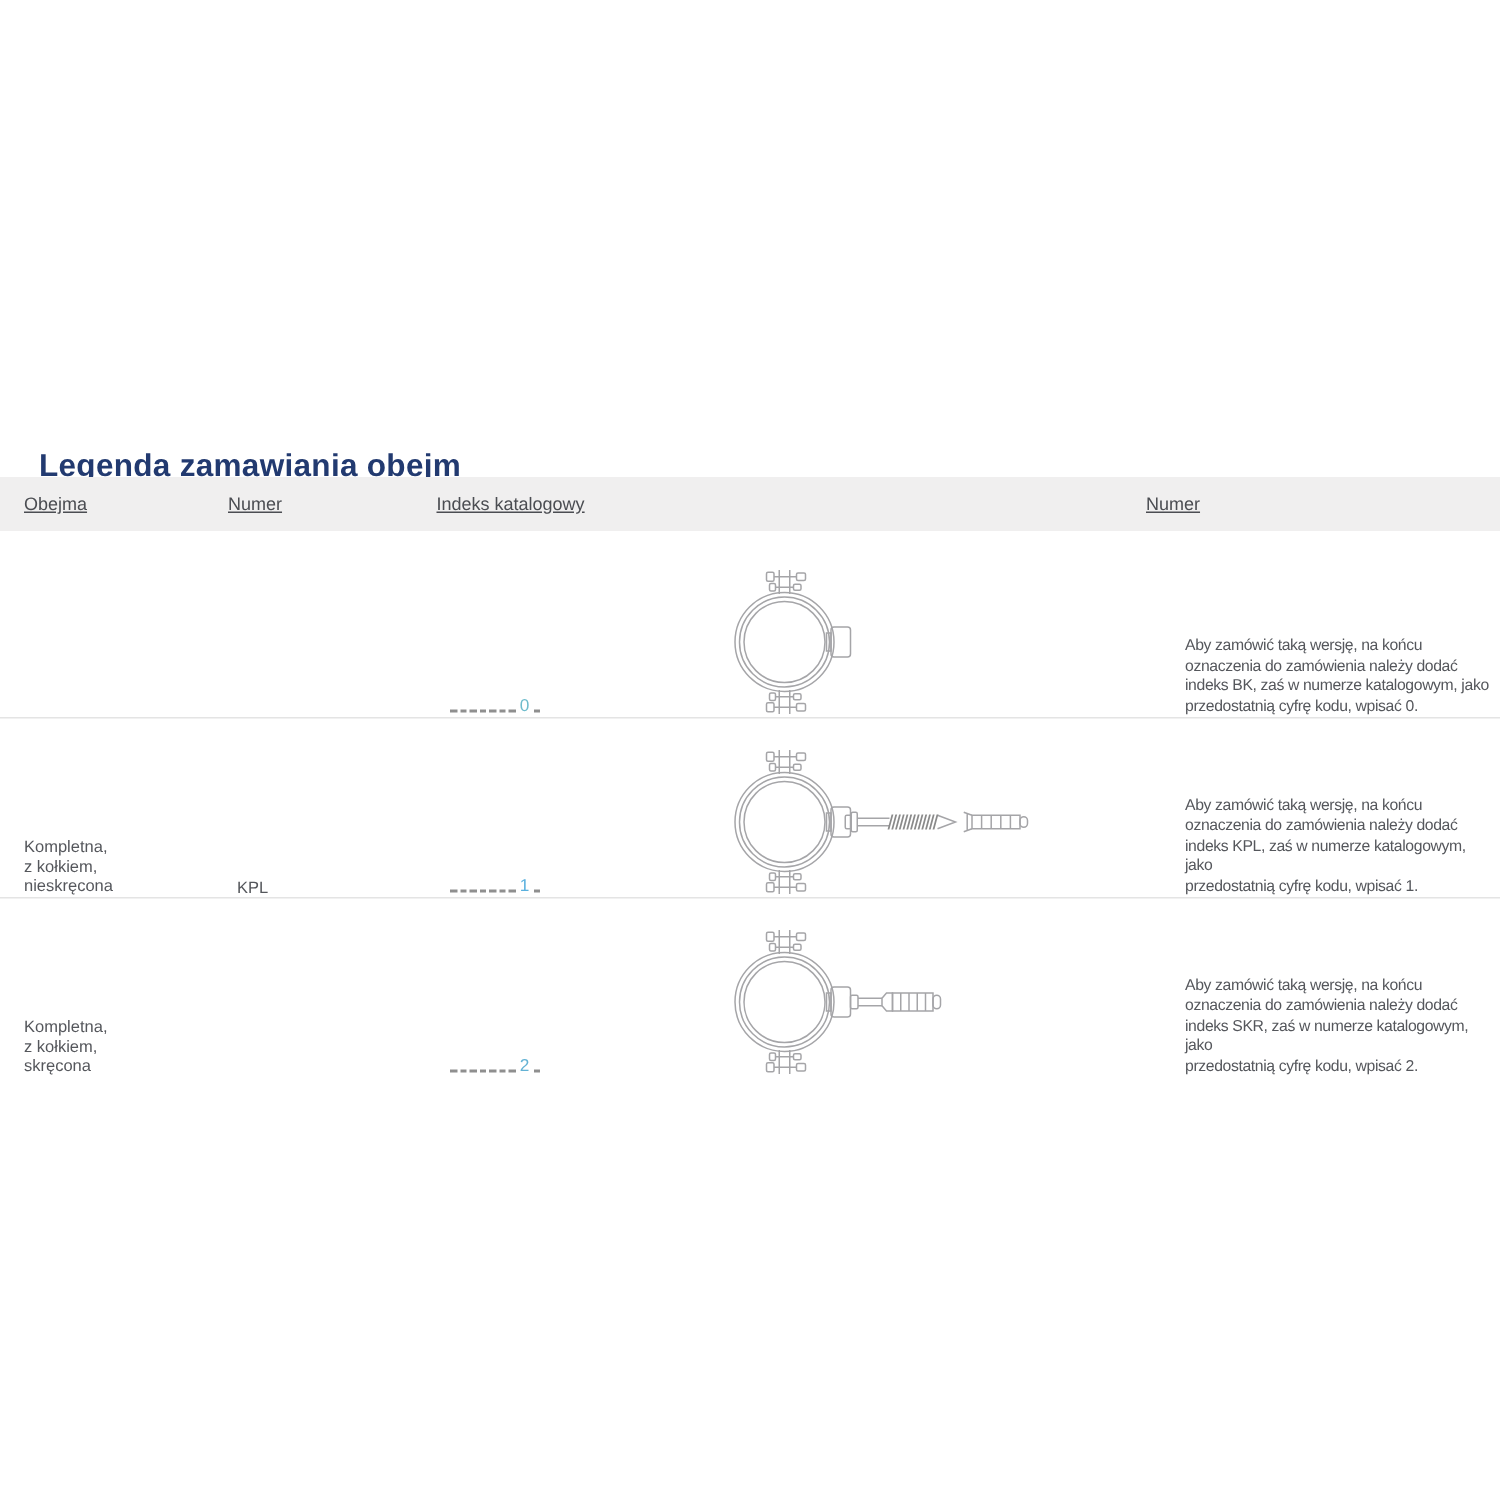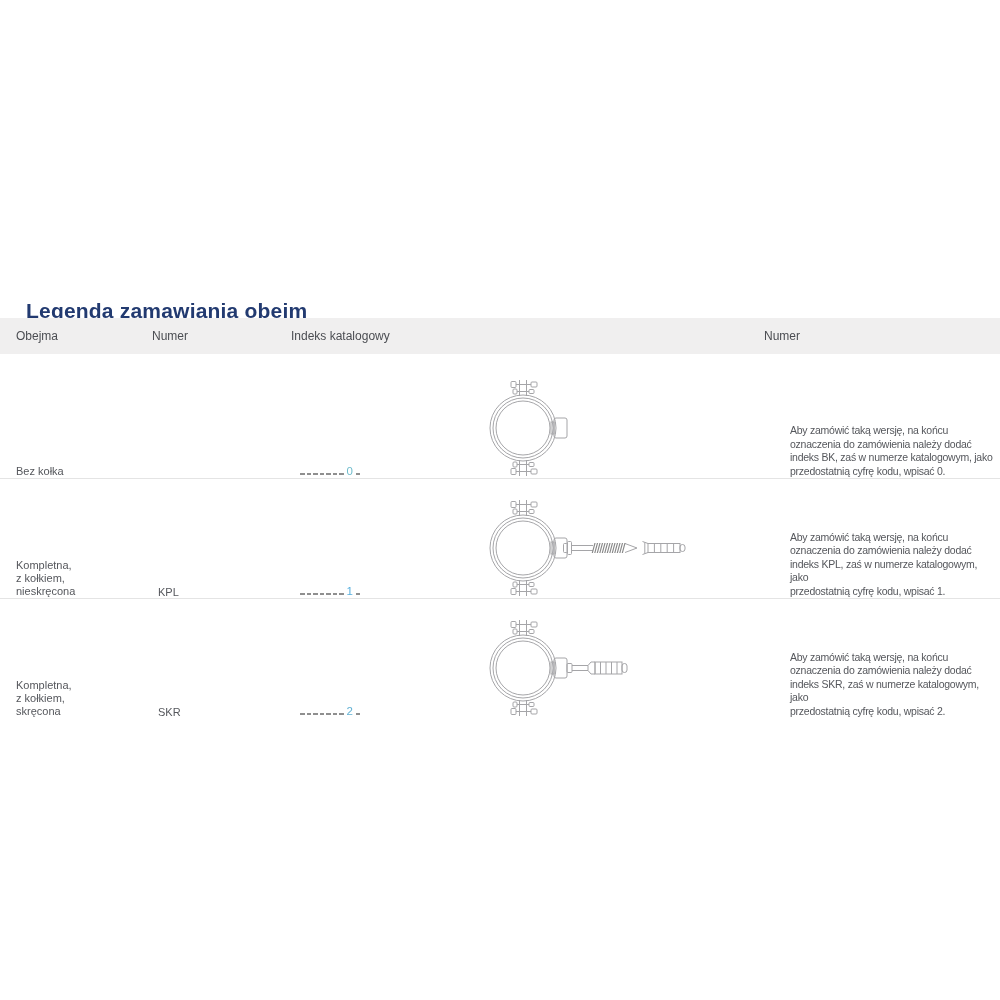--- a/index.html
+++ b/index.html
@@ -1,21 +1,21 @@
 <!DOCTYPE html>
 <html style="--title-color: #223a70; --header-bg: #f0efef; --dash-color: #8f8f8f; --line-color: #e4e4e4; --stroke: #a5a5a8;"><head>
 <meta charset="utf-8">
 <style>
   html,body{margin:0;padding:0;background:#fff;}
   .page{position:relative;width:1000px;height:1000px;background:#fff;overflow:hidden;
         font-family:"Liberation Sans",sans-serif;color:#55575c;}
   h1.title{position:absolute;left:8px;top:280px;margin:18px;font-size:21px;line-height:26px;
         font-weight:bold;color:var(--title-color,#223a70);letter-spacing:.2px;}
   .thead{position:absolute;left:0;top:318px;width:1000px;height:36px;background:var(--header-bg,#f0efef);}
-  .th{position:absolute;top:0;height:36px;display:flex;align-items:center;font-size:12px;color:#4b4d52;}
+  .th{position:absolute;top:0;height:36px;display:flex;align-items:center;font-size:12px;color:#4b4d52;text-decoration:underline;}
   .th-obejma{left:16px}.th-indeks{left:152px}.th-kat{left:291px}.th-opis{left:764px}
   #rows .trow{position:absolute;left:0;width:1000px;border-bottom:1px solid var(--line-color,#e4e4e4);}
   #rows .trow:nth-child(1){top:354px;height:124px;}
   #rows .trow:nth-child(2){top:478px;height:120px;}
   #rows .trow:nth-child(3){top:598px;height:120px;border-bottom:none;}
   .cell{position:absolute;top:0;height:100%;display:flex;align-items:flex-end;}
   .c-name{left:16px;width:125px;font-size:11px;line-height:13px;white-space:pre-line;}
   .c-index{left:158px;width:70px;font-size:11px;}
   .c-cat{left:300px;width:70px;}
   .cat-line{display:flex;align-items:flex-end;gap:2px;}
@@ -35,21 +35,20 @@
 
   <div class="thead">
     <span class="th th-obejma">Obejma</span>
     <span class="th th-indeks">Numer</span>
     <span class="th th-kat">Indeks katalogowy</span>
     <span class="th th-opis">Numer</span>
   </div>
 
   <div id="rows">
   <div class="trow">
-    <div class="cell c-name"><span>Bez kołka</span></div>
     <div class="cell c-cat">
           <span class="cat-line">
             <i class="dash"></i>
             <i class="dash"></i>
             <i class="dash"></i>
             <i class="dash"></i>
             <i class="dash"></i>
             <i class="dash"></i>
             <i class="dash"></i>
             <span class="digit" style="color: rgb(111, 188, 204);">0</span>
@@ -97,23 +96,20 @@
     <div class="cell c-desc"><span>Aby zamówić taką wersję, na końcu
 oznaczenia do zamówienia należy dodać
 indeks KPL, zaś w numerze katalogowym, jako
 przedostatnią cyfrę kodu, wpisać 1.</span></div>
   </div>
 
   <div class="trow">
     <div class="cell c-name"><span>Kompletna,
 z kołkiem,
 skręcona</span></div>
-    <div class="cell c-index">
-          <span>SKR</span>
-        </div>
     <div class="cell c-cat">
           <span class="cat-line">
             <i class="dash"></i>
             <i class="dash"></i>
             <i class="dash"></i>
             <i class="dash"></i>
             <i class="dash"></i>
             <i class="dash"></i>
             <i class="dash"></i>
             <span class="digit" style="color: rgb(99, 178, 212);">2</span>

